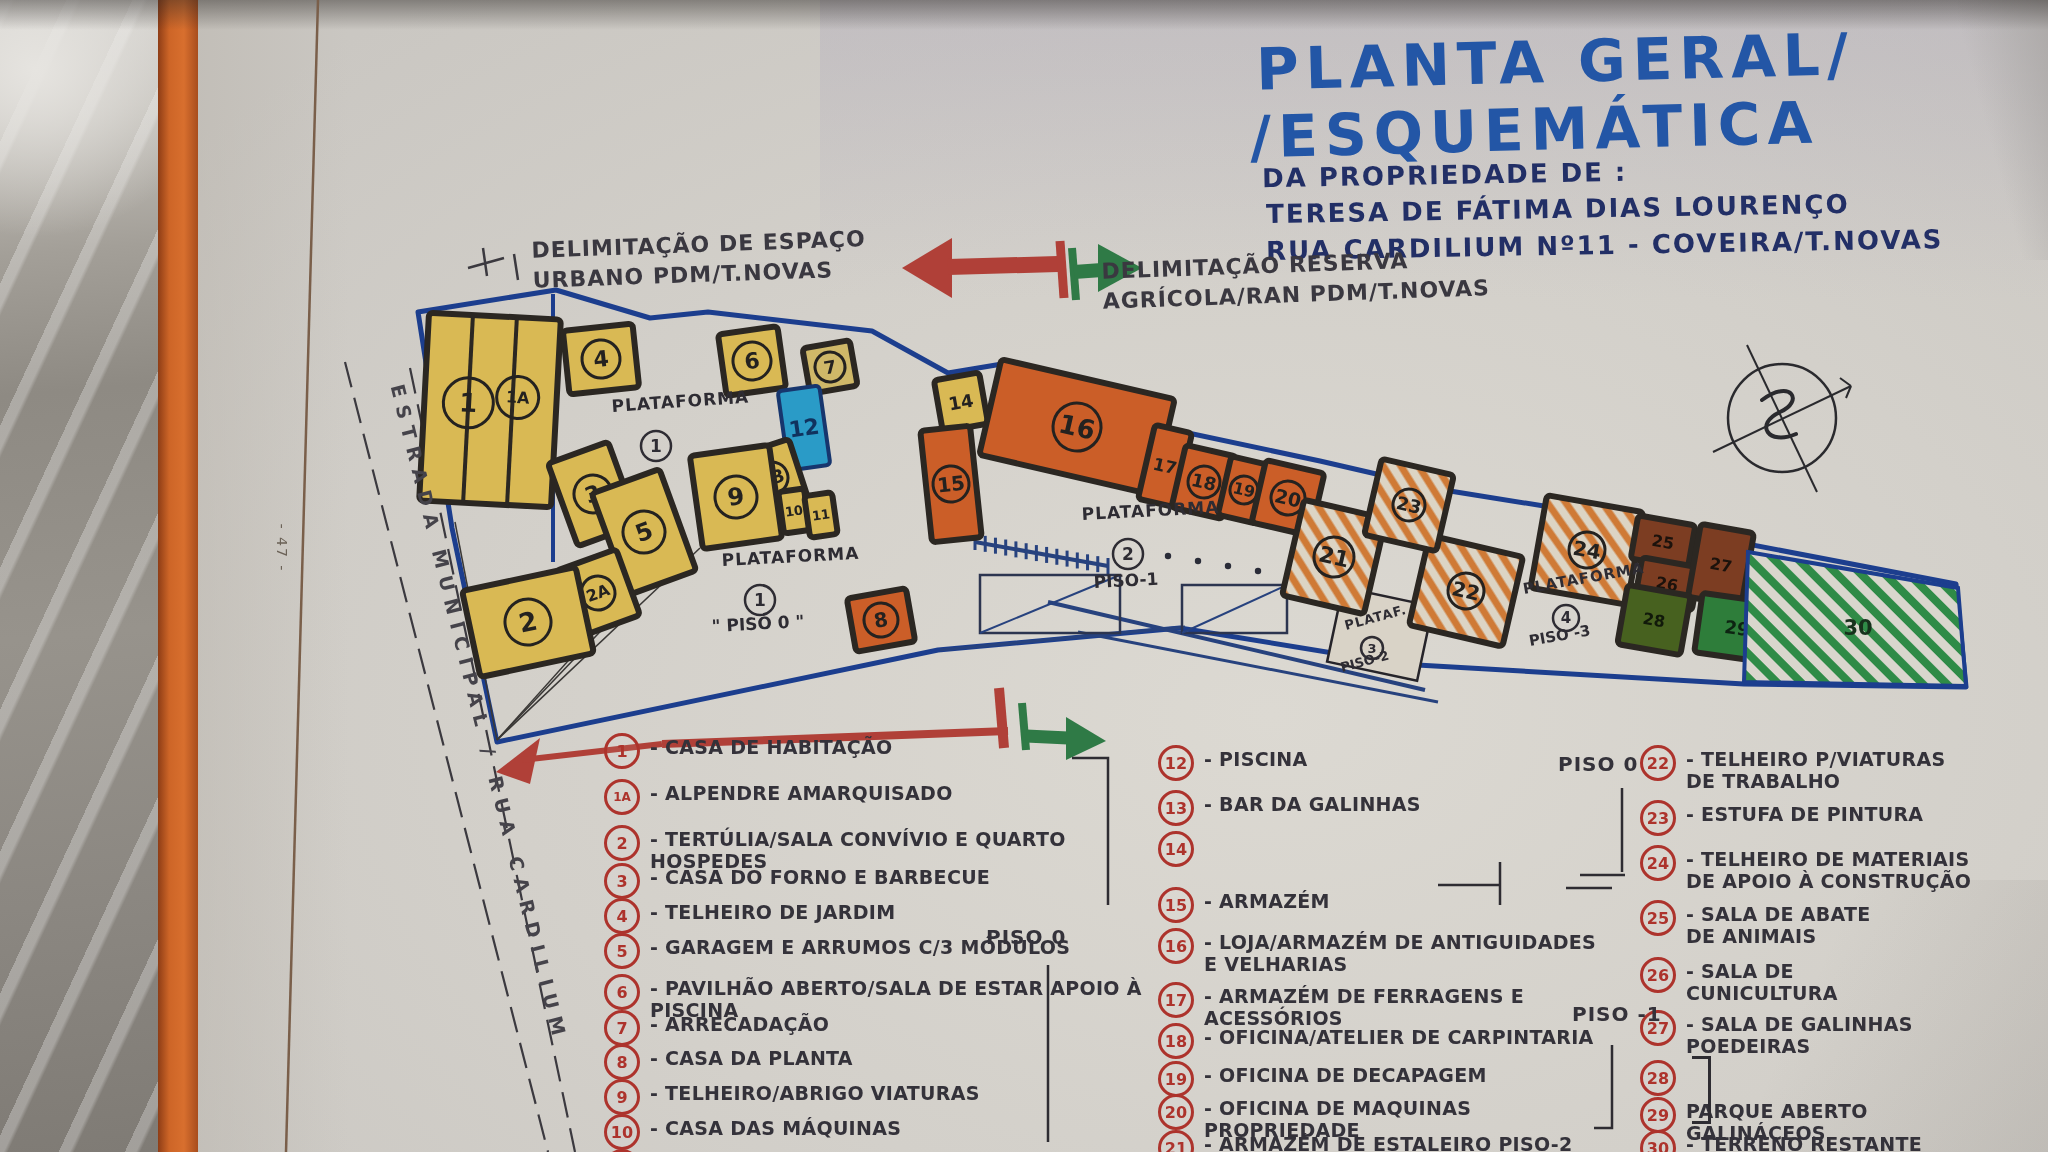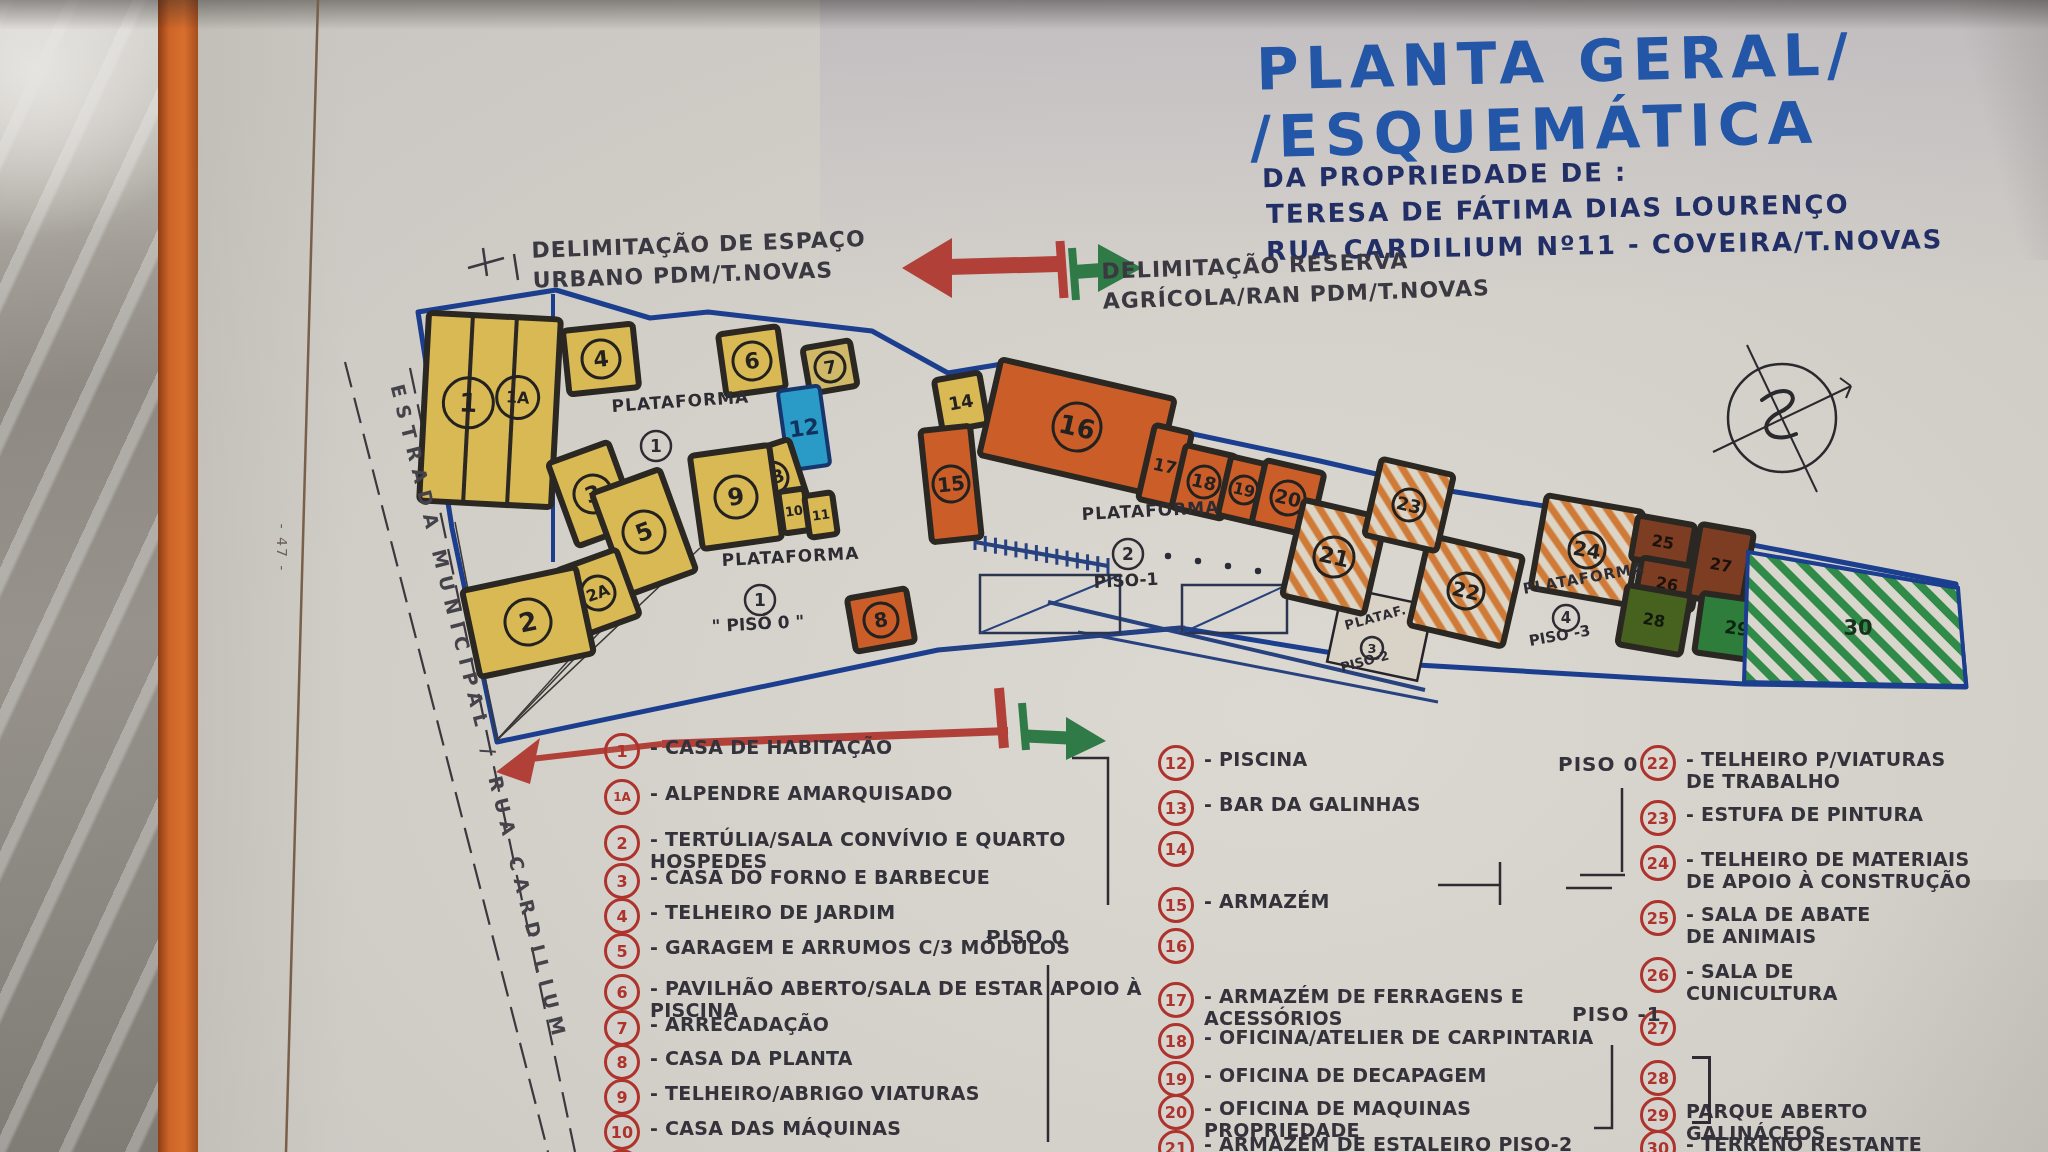--- a/index.html
+++ b/index.html
@@ -417,20 +417,22 @@
     </div>
     <div class="lrow" style="top: 86px;">
       <span class="lnum">14</span>
     </div>
     <div class="lrow" style="top: 142px;">
       <span class="lnum">15</span>
       <span class="ltext">- ARMAZÉM</span>
     </div>
     <div class="lrow" style="top: 183px;">
       <span class="lnum">16</span>
+      <span class="ltext">- LOJA/ARMAZÉM DE ANTIGUIDADES
+E VELHARIAS</span>
     </div>
     <div class="lrow" style="top: 237px;">
       <span class="lnum">17</span>
       <span class="ltext">- ARMAZÉM DE FERRAGENS E ACESSÓRIOS</span>
     </div>
     <div class="lrow" style="top: 278px;">
       <span class="lnum">18</span>
       <span class="ltext">- OFICINA/ATELIER DE CARPINTARIA</span>
     </div>
     <div class="lrow" style="top: 316px;">
@@ -466,20 +468,22 @@
       <span class="ltext">- SALA DE ABATE
 DE ANIMAIS</span>
     </div>
     <div class="lrow" style="top: 212px;">
       <span class="lnum">26</span>
       <span class="ltext">- SALA DE
 CUNICULTURA</span>
     </div>
     <div class="lrow" style="top: 265px;">
       <span class="lnum">27</span>
+      <span class="ltext">- SALA DE GALINHAS
+POEDEIRAS</span>
     </div>
     <div class="lrow" style="top: 315px;">
       <span class="lnum">28</span>
       <span class="ltext"></span>
     </div>
     <div class="lrow" style="top: 352px;">
       <span class="lnum">29</span>
       <span class="ltext">PARQUE ABERTO
 GALINÁCEOS</span>
     </div>

